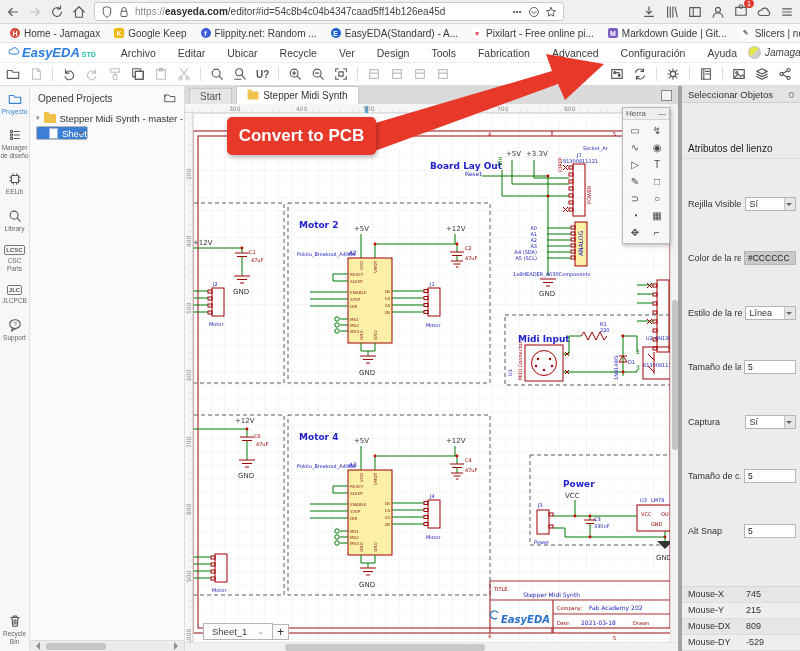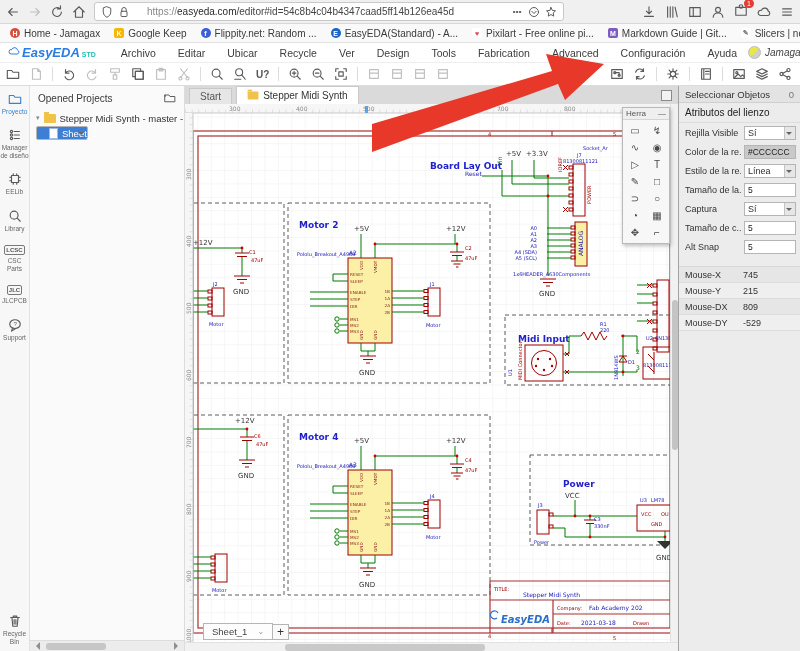--- a/index.html
+++ b/index.html
@@ -5,21 +5,21 @@
   *{margin:0;padding:0;box-sizing:border-box;font-family:"Liberation Sans",sans-serif;}
   html,body{width:800px;height:651px;overflow:hidden;background:#fff;}
   .page{position:relative;width:800px;height:651px;}
   svg.ic{width:14px;height:14px;stroke:#5a5a5a;fill:none;stroke-width:1.3;stroke-linecap:round;stroke-linejoin:round;flex:none;}
   svg.ic.dis{stroke:#bfbfbf;}
   svg.ic.sm{width:12px;height:12px;}
   
   .nav{height:24px;background:#f0f0f1;display:flex;align-items:center;gap:8px;padding:0 6px;border-bottom:1px solid #d8d8d8;}
   .urlbar{flex:1;max-width:470px;height:19px;background:#fff;border:1px solid #c9c9c9;border-radius:3px;display:flex;align-items:center;gap:5px;padding:0 6px;font-size:10px;color:#444;}
   .urlbar .u{white-space:nowrap;overflow:hidden;flex:1;}
-  .u .lite{color:#8a8a8a;margin-left:12px;} .u b{font-weight:normal;color:#2b2b2b;text-align:center;}
+  .u .lite{color:#8a8a8a;} .u b{font-weight:bold;color:#2b2b2b;text-align:center;}
   .navright{display:flex;align-items:center;gap:9px;margin-left:auto;}
   .badge{position:relative;}
   .badge::after{content:attr(data-count);position:absolute;top:-4px;right:-6px;background:#e03c32;color:#fff;font-size:7px;border-radius:6px;padding:0 3px;line-height:9px;}
   .bookmarks{height:19px;background:#f9f9fa;display:flex;align-items:center;gap:14px;padding:0 10px;border-bottom:1px solid #e0e0e0;font-size:10px;color:#3b3b3b;}
   .bm{display:flex;align-items:center;gap:4px;white-space:nowrap;}
   .fav{width:10px;height:10px;border-radius:2px;display:inline-flex;align-items:center;justify-content:center;color:#fff;font-size:7px;font-weight:bold;flex:none;}
   
   .menubar{height:19px;background:#fff;display:flex;align-items:center;font-size:10.5px;color:#3c3c3c;padding:0 8px;gap:0;}
   .logo{display:flex;align-items:baseline;gap:2px;margin-right:14px;} 
   .logo .nm{color:#2a7de1;font-weight:bold;font-style:italic;font-size:13px;letter-spacing:0;}
@@ -77,21 +77,21 @@
   
   .sheettab{position:absolute;left:18px;top:519px;height:17px;display:flex;align-items:center;z-index:15;}
   .sheettab .st{background:#fdfdfd;border:1px solid #b5b5b5;height:17px;display:flex;align-items:center;gap:10px;padding:0 8px;font-size:9.5px;color:#444;}
   .sheettab .chev{color:#999;font-size:8px;}
   .sheettab .plus{width:16px;height:16px;background:#fafafa;border:1px solid #b5b5b5;border-left:none;display:flex;align-items:center;justify-content:center;font-size:12px;color:#333;}
   .vscroll{position:absolute;right:0;top:0;width:8px;height:538px;background:#f1f1f1;border-left:1px solid #e0e0e0;z-index:18;}
   .vthumb{position:absolute;left:1px;top:196px;width:6px;height:150px;background:#c4c4c4;border-radius:3px;}
   .hscroll{position:absolute;left:0;bottom:0;height:9px;width:100%;background:#f1f1f1;border-top:1px solid #e3e3e3;z-index:14;}
   .hthumb{position:absolute;left:100px;top:1px;width:200px;height:7px;background:#c9c9c9;border-radius:3px;}
   
-  .rpanel{width:122px;background:#ececec;border-left:1px solid #a3a3a3;font-size:9px;color:#333;display:flex;flex-direction:column;}
+  .rpanel{width:122px;background:#ececec;border-left:4px solid #a3a3a3;font-size:9px;color:#333;display:flex;flex-direction:column;justify-content:space-between;}
   .rp-head{height:17px;background:#e3e3e3;border-bottom:1px solid #cfcfcf;display:flex;align-items:center;justify-content:space-between;padding:0 6px;font-size:9.5px;}
   .rp-sec{padding:4px 6px;font-size:10px;color:#222;border-bottom:1px solid #ddd;}
   .prow{display:flex;align-items:center;height:19px;padding:0 4px 0 6px;gap:3px;}
   .prow .lbl{width:56px;white-space:nowrap;overflow:hidden;}
   .prow input{width:52px;height:14px;border:1px solid #b5b5b5;font-size:8.5px;padding:0 3px;background:#fff;color:#222;}
   .prow input.gray{background:#c9c9c9;}
   .sel{width:52px;height:14px;border:1px solid #b5b5b5;background:#fff;display:flex;align-items:center;position:relative;padding-left:3px;}
   .sel::after{content:"";position:absolute;right:3px;top:5px;border:3px solid transparent;border-top-color:#666;}
   .sel .sbox{position:absolute;right:0;top:0;width:11px;height:12px;background:#e6e6e6;border-left:1px solid #c4c4c4;}
   .mouse{margin-top:10px;border-top:1px solid #d8d8d8;}
@@ -959,17 +959,18 @@
             <span>809</span>
           </div>
         <div class="mrow">
             <span class="lbl">Mouse-DY</span>
             <span>-529</span>
           </div>
       </div>
     </div>
   </div>
 
+  <div class="anno-label">Convert to PCB</div>
   <svg class="anno-arrow" width="800" height="651">
     <polygon points="372,124 552,71 546,54 604,64 565,100 558,84 372,152" fill="#e8382a"></polygon>
   </svg>
 
 </div>
 
 </body></html>

